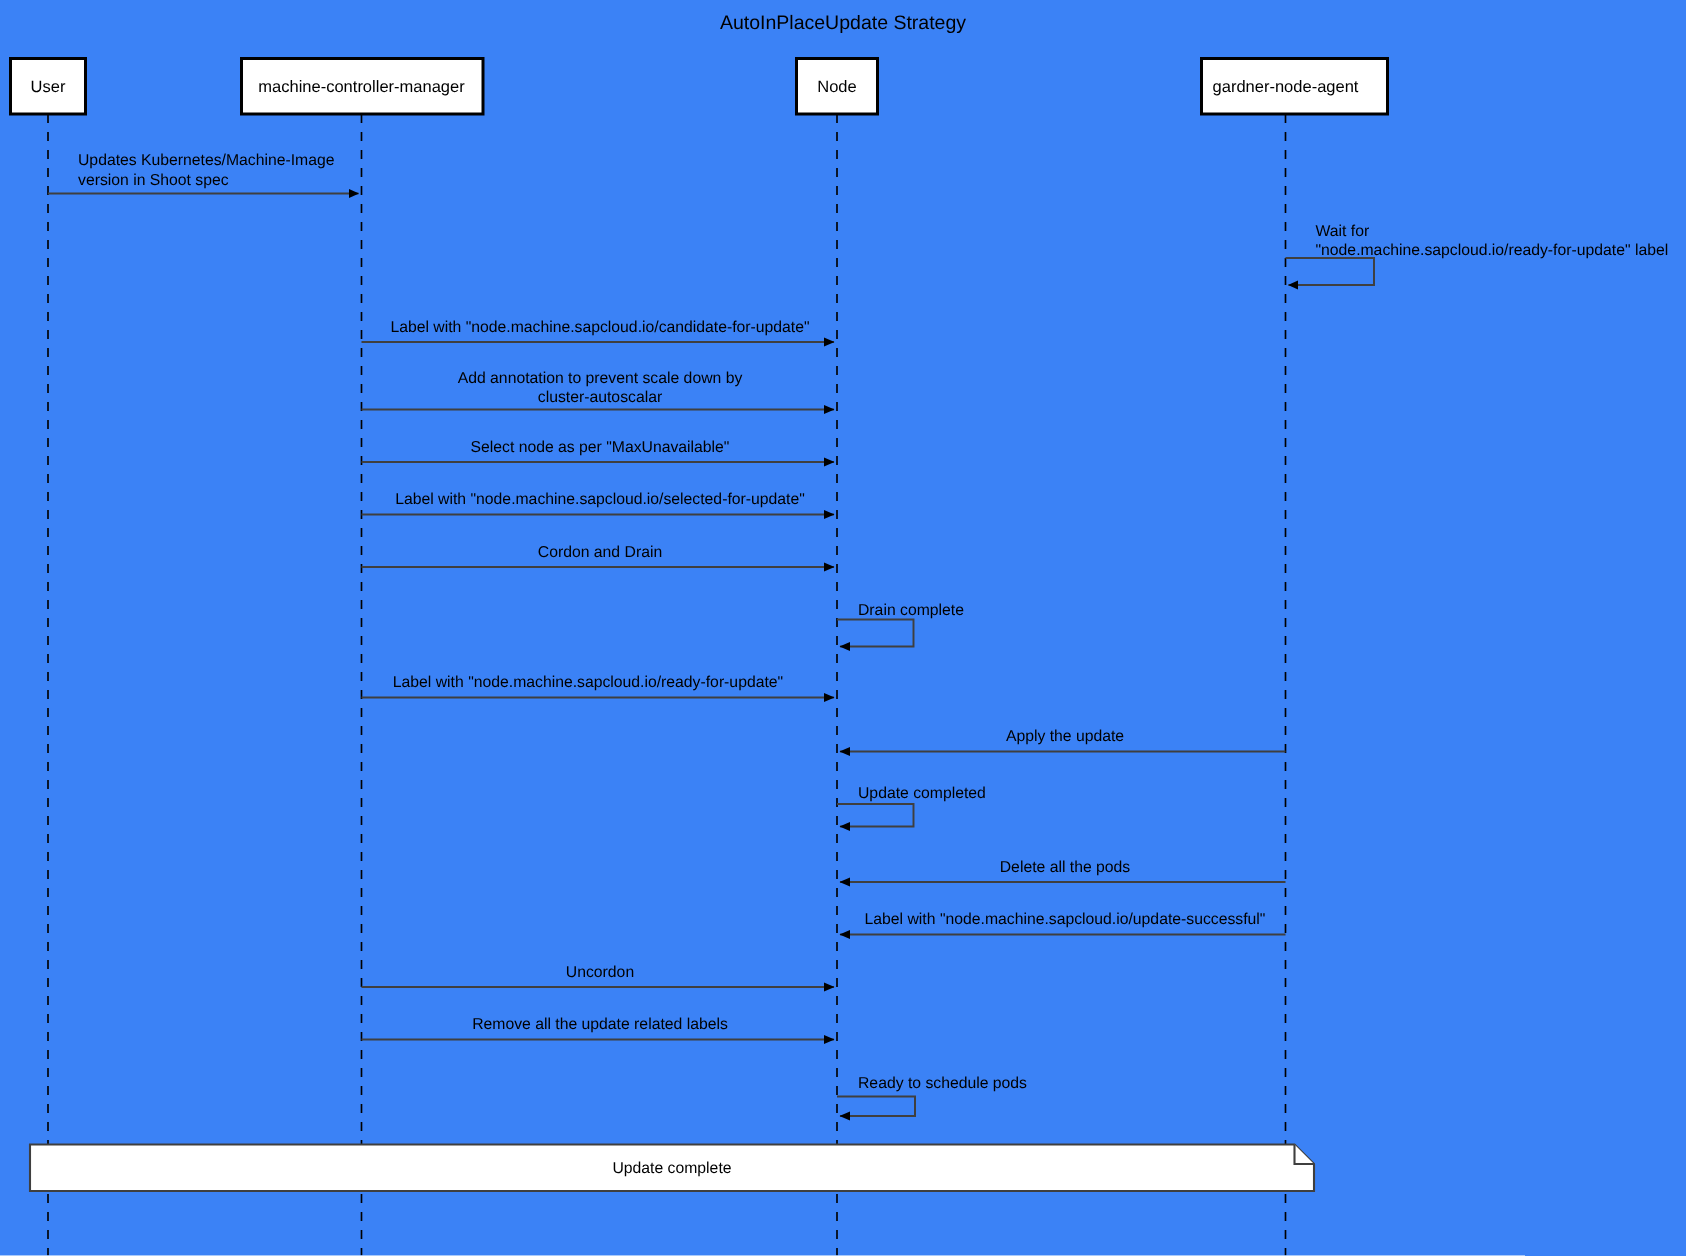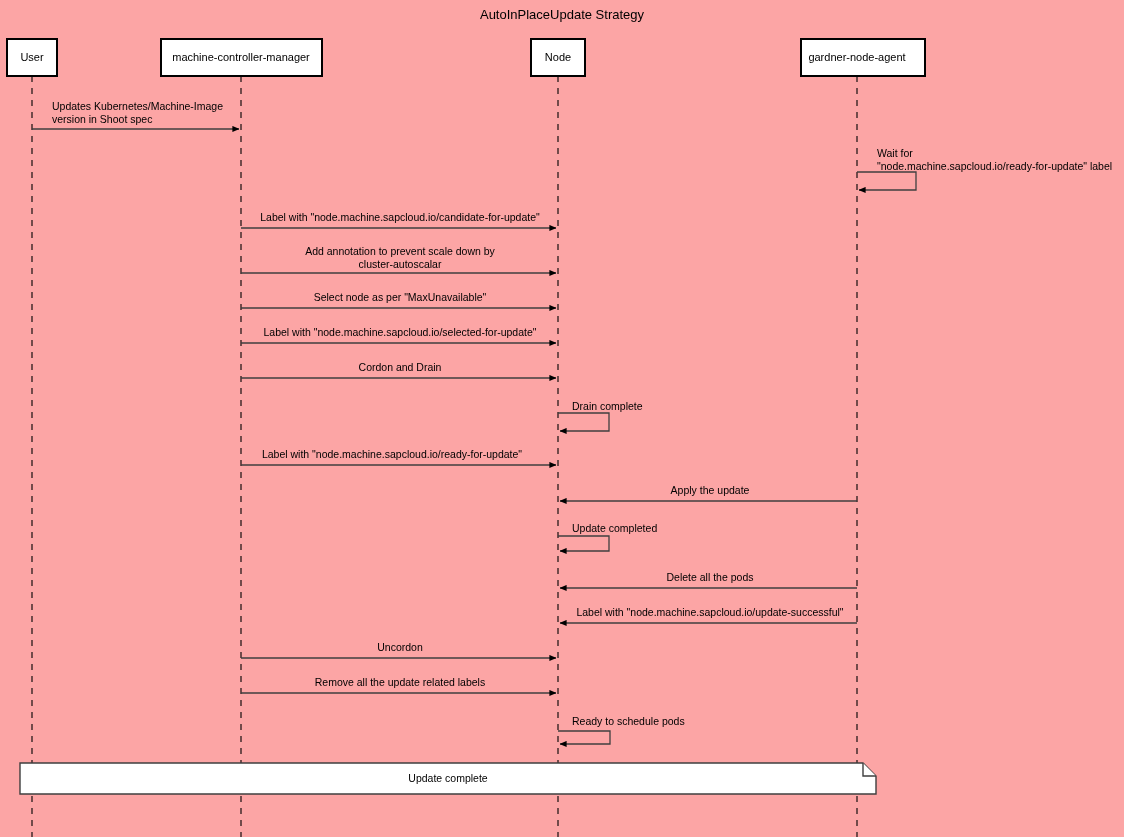--- a/index.html
+++ b/index.html
@@ -9,21 +9,21 @@
     background: #ffffff;
   }
   body {
     font-family: "Liberation Sans", sans-serif;
     color: #000000;
   }
   #diagram-root {
     position: relative;
     width: 1124px;
     height: 837px;
-    background: #fca5a5;
+    background: #3b82f6;
     overflow: hidden;
   }
   #diagram-svg {
     position: absolute;
     left: 0;
     top: 0;
     width: 1124px;
     height: 837px;
     display: block;
   }

